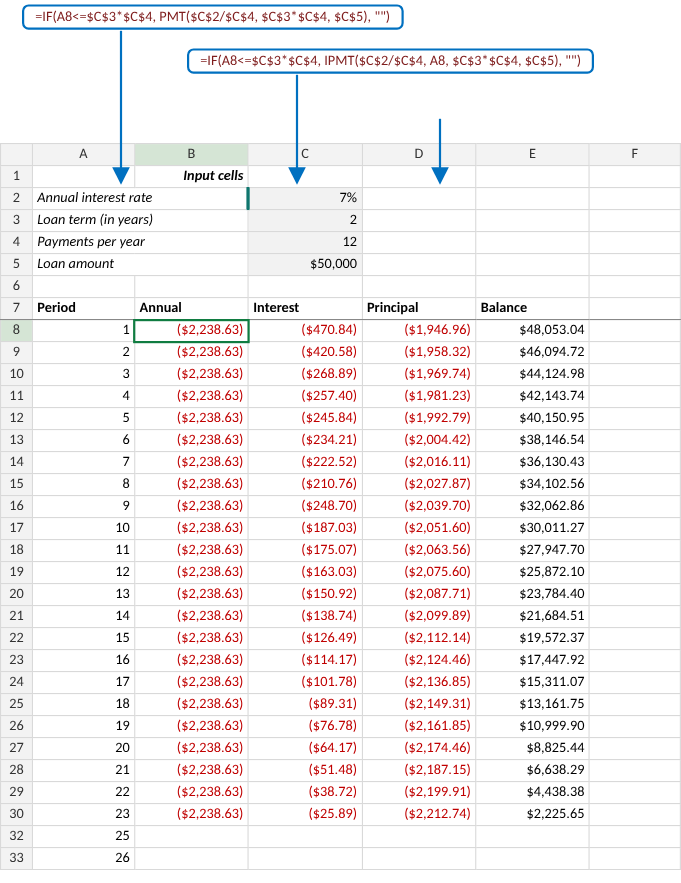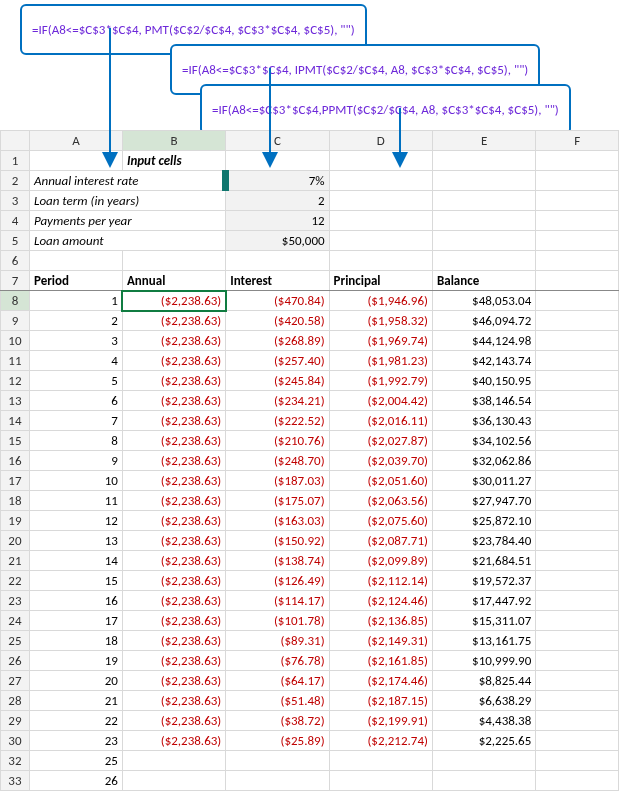--- a/index.html
+++ b/index.html
@@ -12,25 +12,25 @@
   }
   .callout-area {
     position: relative;
     height: 130px;
     width: 619px;
   }
   .callout {
     position: absolute;
     border: 2px solid #0070C0;
     border-radius: 6px;
-    padding: 16px 10px;
+    padding: 2px 10px;
     background: #fff;
     font-family: Calibri, Arial, sans-serif;
     font-size: 13px;
-    color: #6d28d9;
+    color: #7f1d1d;
     white-space: nowrap;
   }
   .arrow-svg {
     position: absolute;
     top: 0; left: 0;
     width: 619px; height: 170px;
     pointer-events: none;
     z-index: 5;
   }
   .sheet {
@@ -61,21 +61,21 @@
   .col-E { width: 100px; }
   .col-F { width: 80px; }
   .rowhead {
     background: #f3f3f3;
     text-align: center;
     color: #333;
     font-size: 12px;
   }
   .italic { font-style: italic; }
   .bold { font-weight: bold; }
-  .center { text-align: left; }
+  .center { text-align: right; }
   .right { text-align: right; }
   .left { text-align: left; }
   .neg { color: #c00000; }
   .shaded { background: #f2f2f2; }
   .hdr-row td { border-bottom: 1px solid #888; }
   .selected-cell {
     outline: 2px solid #107c41;
     outline-offset: -1px;
   }
   .sel-rowhead { background: #d5e5d5 !important; }
@@ -83,23 +83,20 @@
 </style>
 </head>
 <body>
 
 <div class="callout-area">
   <div class="callout" style="top:4px; left:20px;">
     <span>=IF(A8&lt;=$C$3*$C$4, PMT($C$2/$C$4, $C$3*$C$4, $C$5), "")</span>
   </div>
   <div class="callout" style="top:44px; left:170px;">
     <span>=IF(A8&lt;=$C$3*$C$4, IPMT($C$2/$C$4, A8, $C$3*$C$4, $C$5), "")</span>
-  </div>
-  <div class="callout" style="top:84px; left:200px;">
-    <span>=IF(A8&lt;=$C$3*$C$4,PPMT($C$2/$C$4, A8, $C$3*$C$4, $C$5), "")</span>
   </div>
   <svg class="arrow-svg">
     <defs>
       <marker id="arr" markerWidth="8" markerHeight="8" refX="4" refY="4" orient="auto">
         <path d="M0,0 L8,4 L0,8 Z" fill="#0070C0"></path>
       </marker>
     </defs>
     <line x1="110" y1="28" x2="110" y2="160" stroke="#0070C0" stroke-width="2" marker-end="url(#arr)"></line>
     <line x1="270" y1="68" x2="270" y2="160" stroke="#0070C0" stroke-width="2" marker-end="url(#arr)"></line>
     <line x1="400" y1="108" x2="400" y2="160" stroke="#0070C0" stroke-width="2" marker-end="url(#arr)"></line>
@@ -132,21 +129,21 @@
       <td class="rowhead">1</td>
       <td></td>
       <td class="italic bold center">Input cells</td>
       <td></td>
       <td></td>
       <td></td>
       <td></td>
     </tr>
     <tr>
       <td class="rowhead">2</td>
-      <td class="italic left" colspan="2" style="border-right:7px solid #0f766e">Annual interest rate</td>
+      <td class="italic left" colspan="2" style="border-right:3px solid #0f766e">Annual interest rate</td>
       <td class="right shaded">7%</td>
       <td></td>
       <td></td>
       <td></td>
     </tr>
     <tr>
       <td class="rowhead">3</td>
       <td class="italic left" colspan="2">Loan term (in years)</td>
       <td class="right shaded">2</td>
       <td></td>

